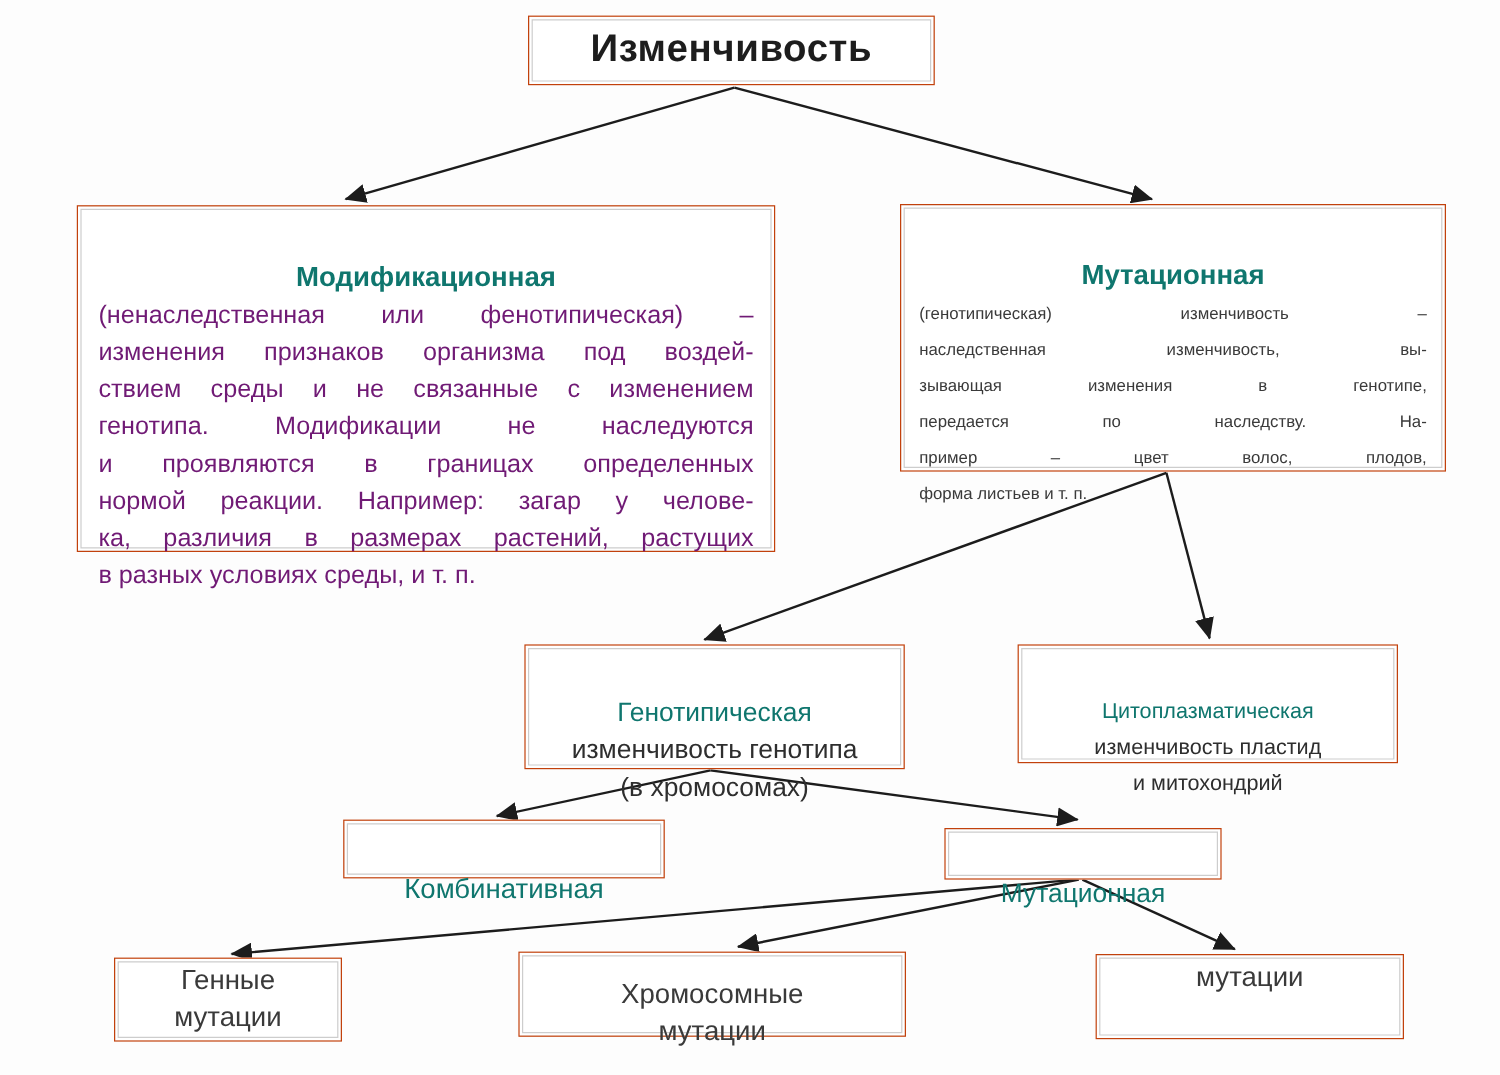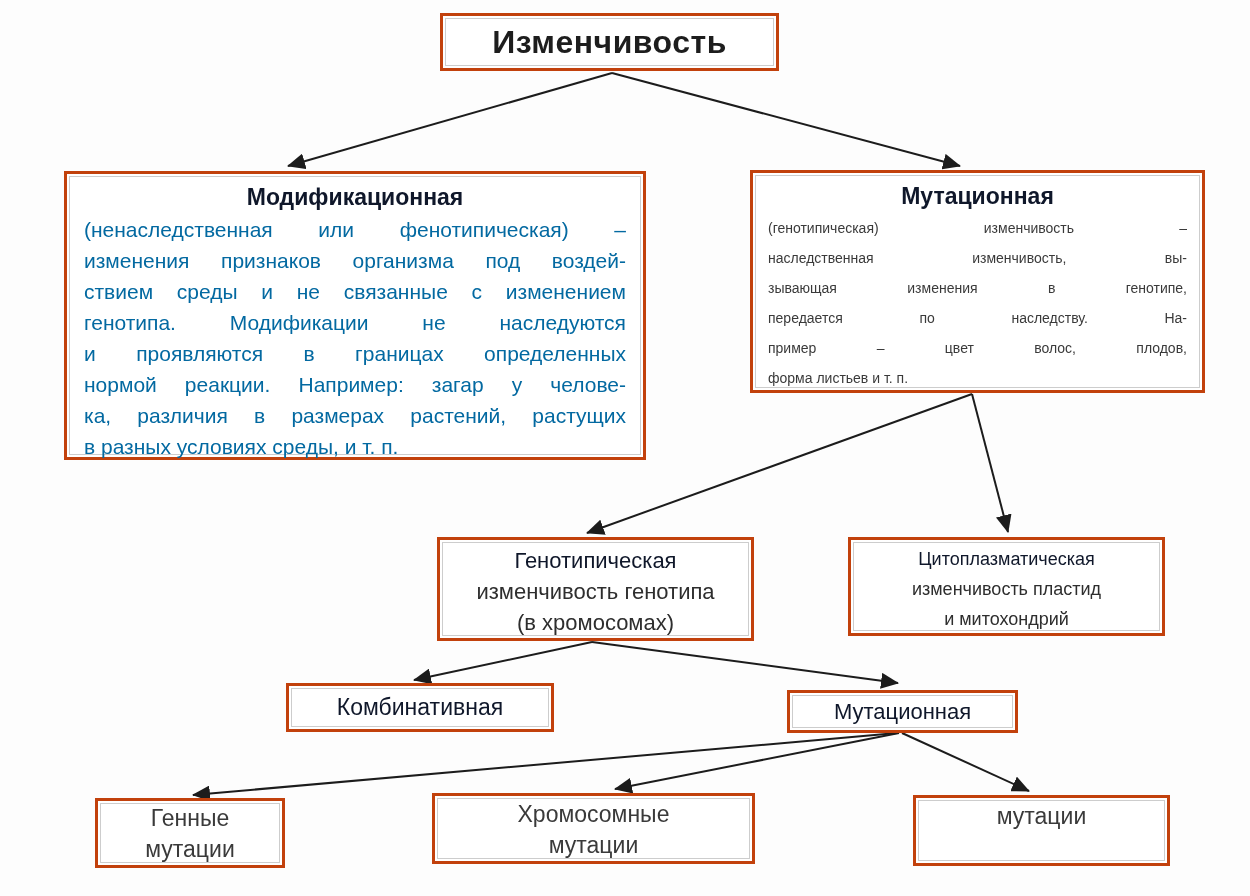--- a/index.html
+++ b/index.html
@@ -2,39 +2,39 @@
 <html><head>
 <meta charset="utf-8">
 <style>
   html,body{margin:0;padding:0;background:#ffffff;}
   #canvas{
     position:relative;width:1250px;height:896px;background:#fdfdfd;
     font-family:"Liberation Sans", sans-serif;color:#2e2e2e;overflow:hidden;
   }
   #edges{position:absolute;left:0;top:0;width:1250px;height:896px;pointer-events:none;}
   .dbox{
-    position:absolute;background:#ffffff;border:3px solid #c2410c;
+    position:absolute;background:#ffffff;border:1px solid #c2410c;
     box-shadow: inset 0 0 0 2px #ffffff, inset 0 0 0 3px #cdcdcd;
     box-sizing:border-box;
   }
-  .magenta{color:#0f172a;}
+  .magenta{color:#0f766e;margin-top:35px;}
   .boxtitle{font-weight:bold;text-align:center;}
   .subhead{text-align:center;}
   .center{text-align:center;}
   .jline{text-align:justify;text-align-last:justify;}
   .jlast{text-align:left;}
 
   
   #n-title{left:440px;top:13px;width:339px;height:58px;}
   #n-title .t{font-size:32px;font-weight:bold;text-align:center;line-height:52px;color:#1d1d1d;letter-spacing:0.5px;}
 
   
   #n-mod{left:64px;top:171px;width:582px;height:289px;padding:7px 17px 0 17px;}
   #n-mod .boxtitle{font-size:23px;line-height:33px;}
-  #n-mod .bl{font-size:21px;line-height:31px;color:#0369a1;}
+  #n-mod .bl{font-size:21px;line-height:31px;color:#701a75;}
 
   
   #n-mut{left:750px;top:170px;width:455px;height:223px;padding:7px 15px 0 15px;}
   #n-mut .boxtitle{font-size:23px;line-height:33px;}
   #n-mut .bl{font-size:14px;line-height:30px;color:#3a3a3a;}
 
   
   #n-geno{left:437px;top:537px;width:317px;height:104px;padding-top:5px;}
   #n-geno div{font-size:22px;line-height:31px;}
   #n-cyto{left:848px;top:537px;width:317px;height:99px;padding-top:4px;}
@@ -42,21 +42,21 @@
 
   
   #n-komb{left:286px;top:683px;width:268px;height:49px;}
   #n-komb .t{font-size:23px;line-height:43px;}
   #n-mut2{left:787px;top:690px;width:231px;height:43px;}
   #n-mut2 .t{font-size:22px;line-height:37px;}
 
   
   .leaf div{font-size:23px;line-height:31px;color:#3a3a3a;}
   #n-gene{left:95px;top:798px;width:190px;height:70px;padding-top:2px;}
-  #n-chrom{left:432px;top:793px;width:323px;height:71px;padding-top:3px;}
+  #n-chrom{left:432px;top:793px;width:323px;height:71px;padding-top:19px;}
   #n-genom{left:913px;top:795px;width:257px;height:71px;padding-top:3px;}
 </style>
 </head>
 <body>
 
 <div id="canvas">
 
   <svg id="edges" viewBox="0 0 1250 896" xmlns="http://www.w3.org/2000/svg">
     <defs>
       <marker id="ah" markerWidth="10" markerHeight="8" refX="8.5" refY="4" orient="auto">

